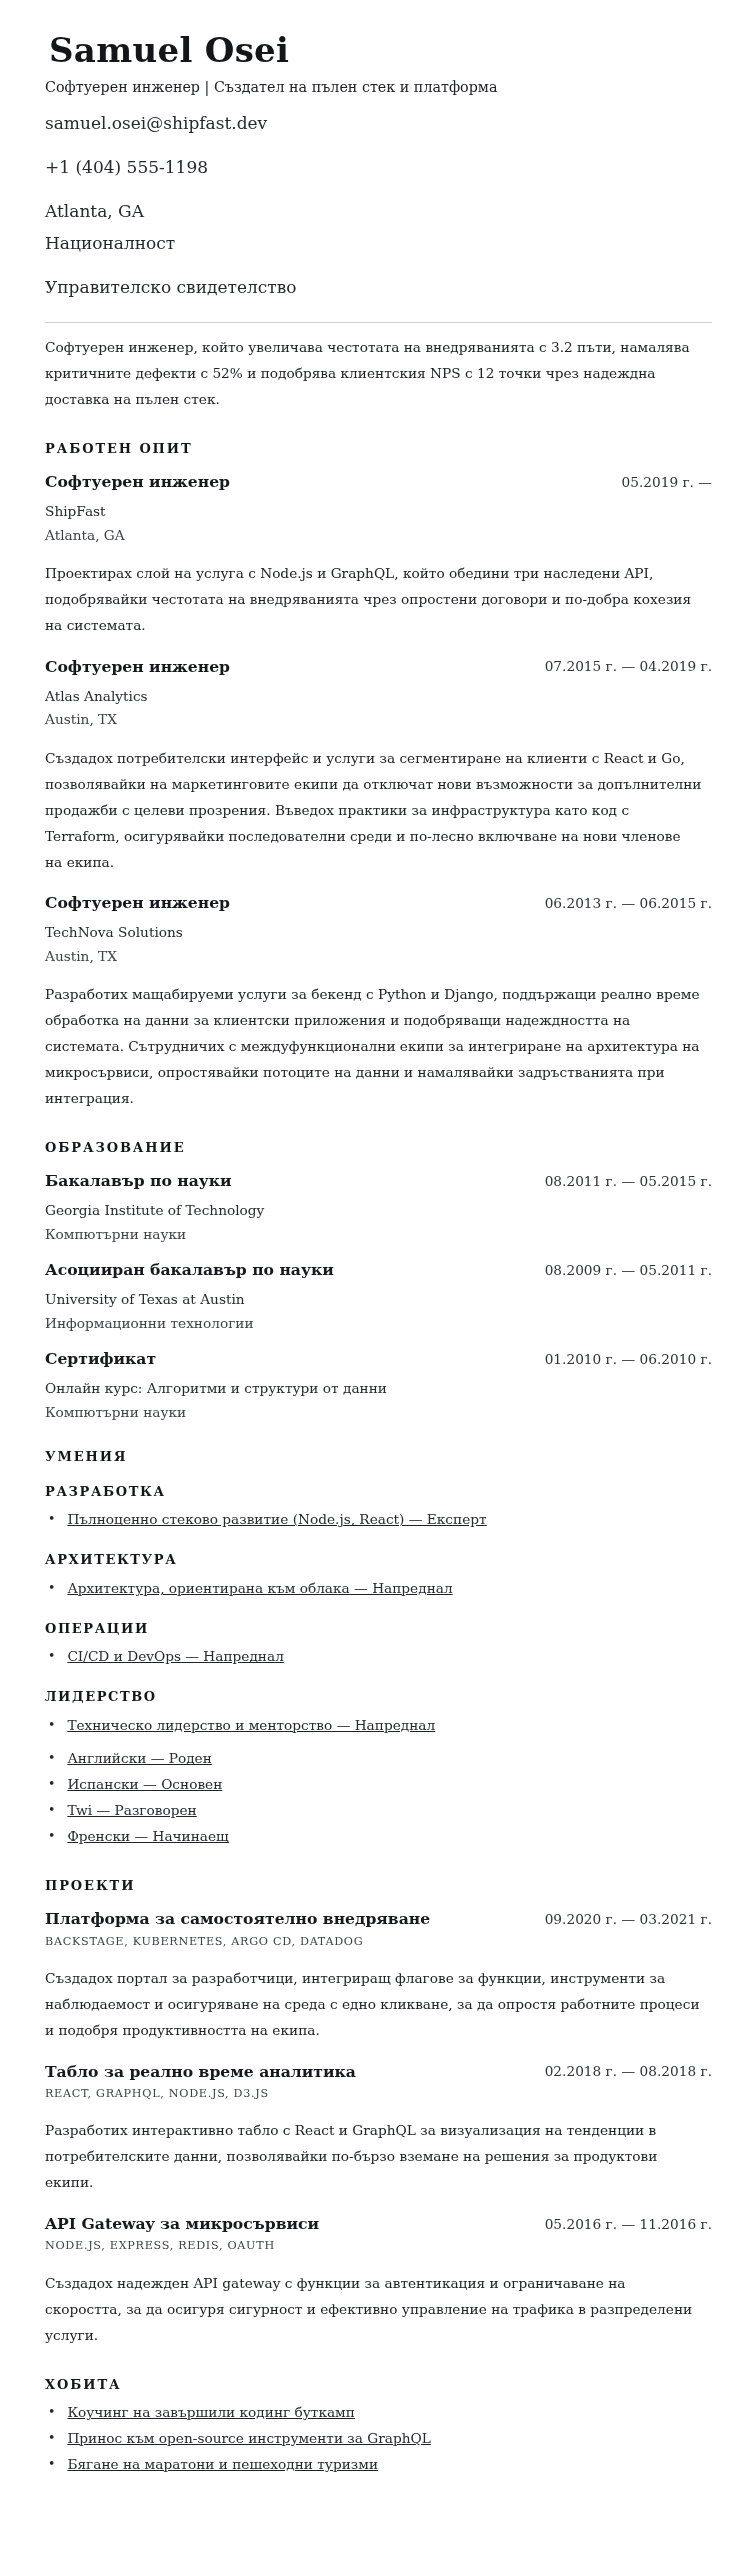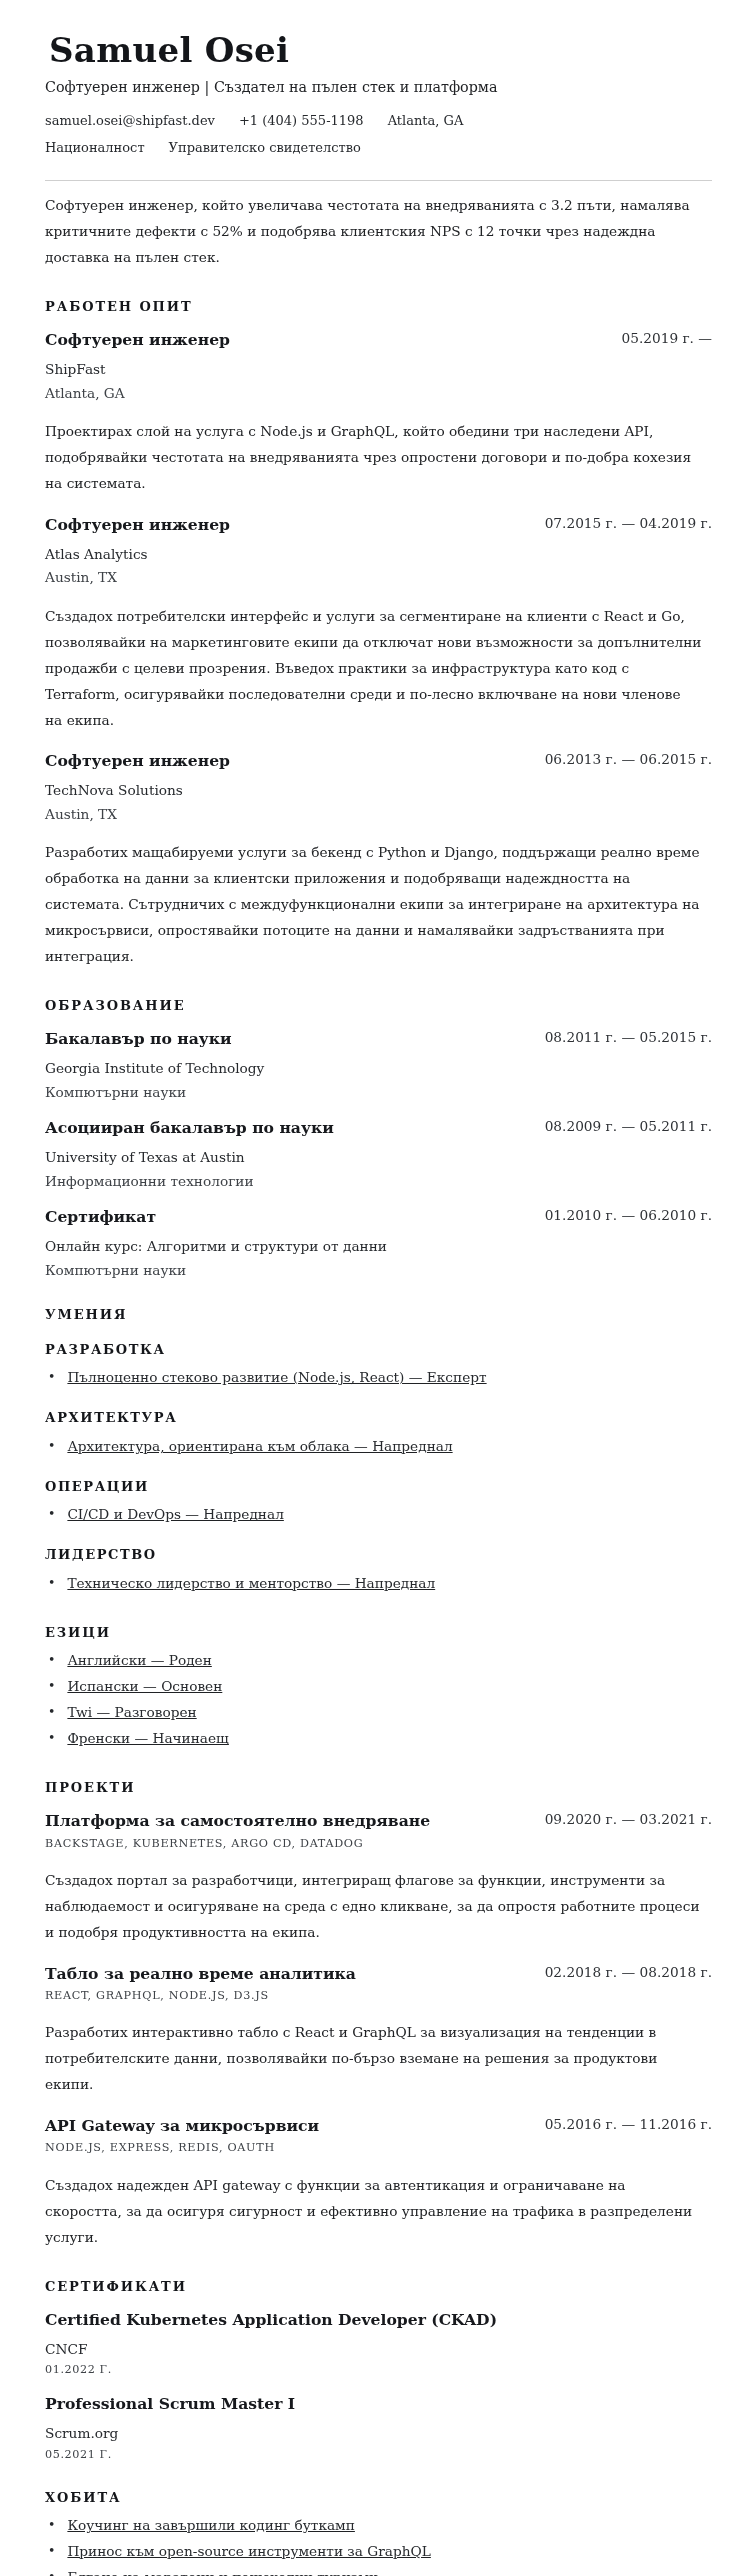--- a/index.html
+++ b/index.html
@@ -9,34 +9,34 @@
     font-family:"DejaVu Serif","Liberation Serif",serif;
     color:#202225;
     -webkit-font-smoothing:antialiased;
   }
   .page { padding:26px 35px 35px 45px; }
 
   .name { font-size:34px; font-weight:700; color:#14161a; margin:4px; line-height:1.2; letter-spacing:0.3px; }
   .subtitle { font-size:14.3px; margin-top:8.7px; color:#202225; }
 
   .contact { margin-top:17.4px; }
-  .contact-row { display:flex; gap:24px; font-size:13px; margin-top:12px; color:#26292d; white-space:nowrap; }
+  .contact-row { display:flex; gap:24px; font-size:17px; margin-top:12px; color:#26292d; white-space:nowrap;flex-direction:column; }
 
   .divider { border:none; border-top:0.6px solid #cfcfcf; margin:25px 0 0 0; }
 
   h2.section-heading {
     font-size:13px; font-weight:700; letter-spacing:1.9px;
     color:#14161a; margin:29px 0 0 0; text-transform:uppercase;
   }
 
   .body-text { font-size:13.7px; line-height:26px; margin:11.2px 0 0 0; max-width:657px; color:#202225; }
 
   .entry { margin-top:16px; }
   .entry + .entry { margin-top:18.7px; }
-  .entry-head { display:flex; justify-content:space-between; align-items:flex-start; }
+  .entry-head { display:flex; justify-content:space-between; align-items:center; }
   .entry-title { font-size:15.6px; font-weight:700; color:#17191d; }
   .entry-dates { font-size:13.7px; color:#2e3135; white-space:nowrap; margin-left:18.7px; }
   .entry-sub  { font-size:13.7px; margin-top:12px;  color:#26292d; }
   .entry-sub2 { font-size:13.7px; margin-top:7.5px; color:#3e4247; }
   .entry-desc { font-size:13.7px; line-height:26px; margin-top:17.4px; max-width:657px; color:#202225; }
   .entry-tags { font-size:11.2px; letter-spacing:0.7px; margin-top:6.2px; color:#3e4247; }
   .cert-date  { font-size:11.2px; letter-spacing:0.6px;  margin-top:6.2px; color:#3e4247; }
 
   h3.skill-cat {
     font-size:13px; font-weight:700; letter-spacing:1.6px;
@@ -158,21 +158,20 @@
       <li>CI/CD и DevOps — Напреднал</li>
     </ul>
 
     <h3 class="skill-cat">ЛИДЕРСТВО</h3>
     <ul class="dot-list">
       <li>Техническо лидерство и менторство — Напреднал</li>
     </ul>
   </section>
 
   <section>
-    <h2 class="section-heading">ЕЗИЦИ</h2>
     <ul class="dot-list">
       <li>Английски — Роден</li>
       <li>Испански — Основен</li>
       <li>Twi — Разговорен</li>
       <li>Френски — Начинаещ</li>
     </ul>
   </section>
 
   <section>
     <h2 class="section-heading">ПРОЕКТИ</h2>
@@ -198,35 +197,20 @@
     <div class="entry">
       <div class="entry-head">
         <span class="entry-title">API Gateway за микросървиси</span>
         <span class="entry-dates">05.2016 г. — 11.2016 г.</span>
       </div>
       <div class="entry-tags">NODE.JS, EXPRESS, REDIS, OAUTH</div>
       <p class="entry-desc">Създадох надежден API gateway с функции за автентикация и ограничаване на скоростта, за да осигуря сигурност и ефективно управление на трафика в разпределени услуги.</p>
     </div>
   </section>
 
-  <section>
-    <h2 class="section-heading">СЕРТИФИКАТИ</h2>
-
-    <div class="entry">
-      <div class="entry-title">Certified Kubernetes Application Developer (CKAD)</div>
-      <div class="entry-sub">CNCF</div>
-      <div class="cert-date">01.2022 Г.</div>
-    </div>
-
-    <div class="entry">
-      <div class="entry-title">Professional Scrum Master I</div>
-      <div class="entry-sub">Scrum.org</div>
-      <div class="cert-date">05.2021 Г.</div>
-    </div>
-  </section>
 
   <section>
     <h2 class="section-heading">ХОБИТА</h2>
     <ul class="dot-list">
       <li>Коучинг на завършили кодинг буткамп</li>
       <li>Принос към open-source инструменти за GraphQL</li>
       <li>Бягане на маратони и пешеходни туризми</li>
 
     </ul>
   </section>

